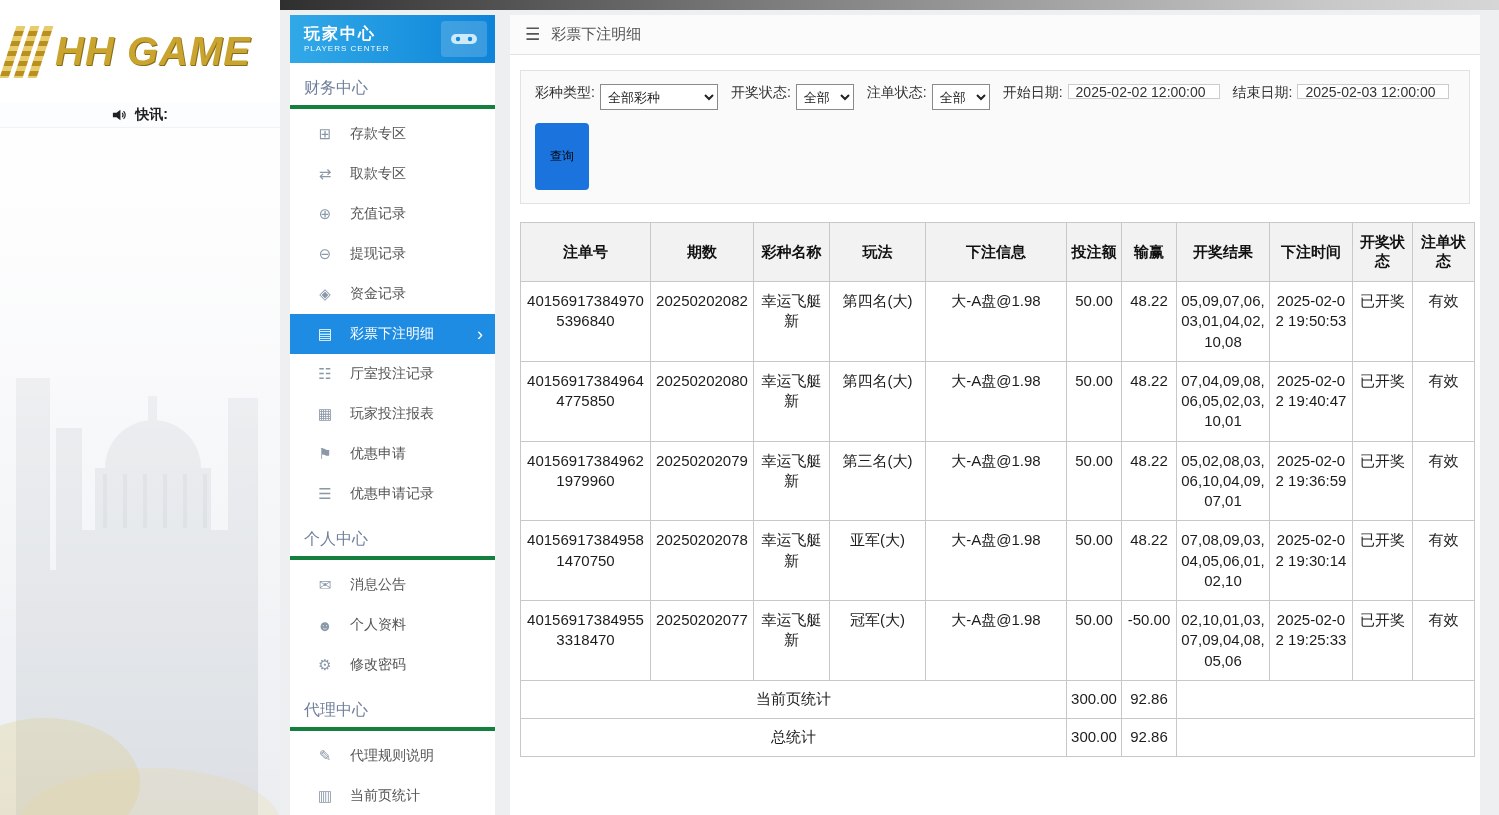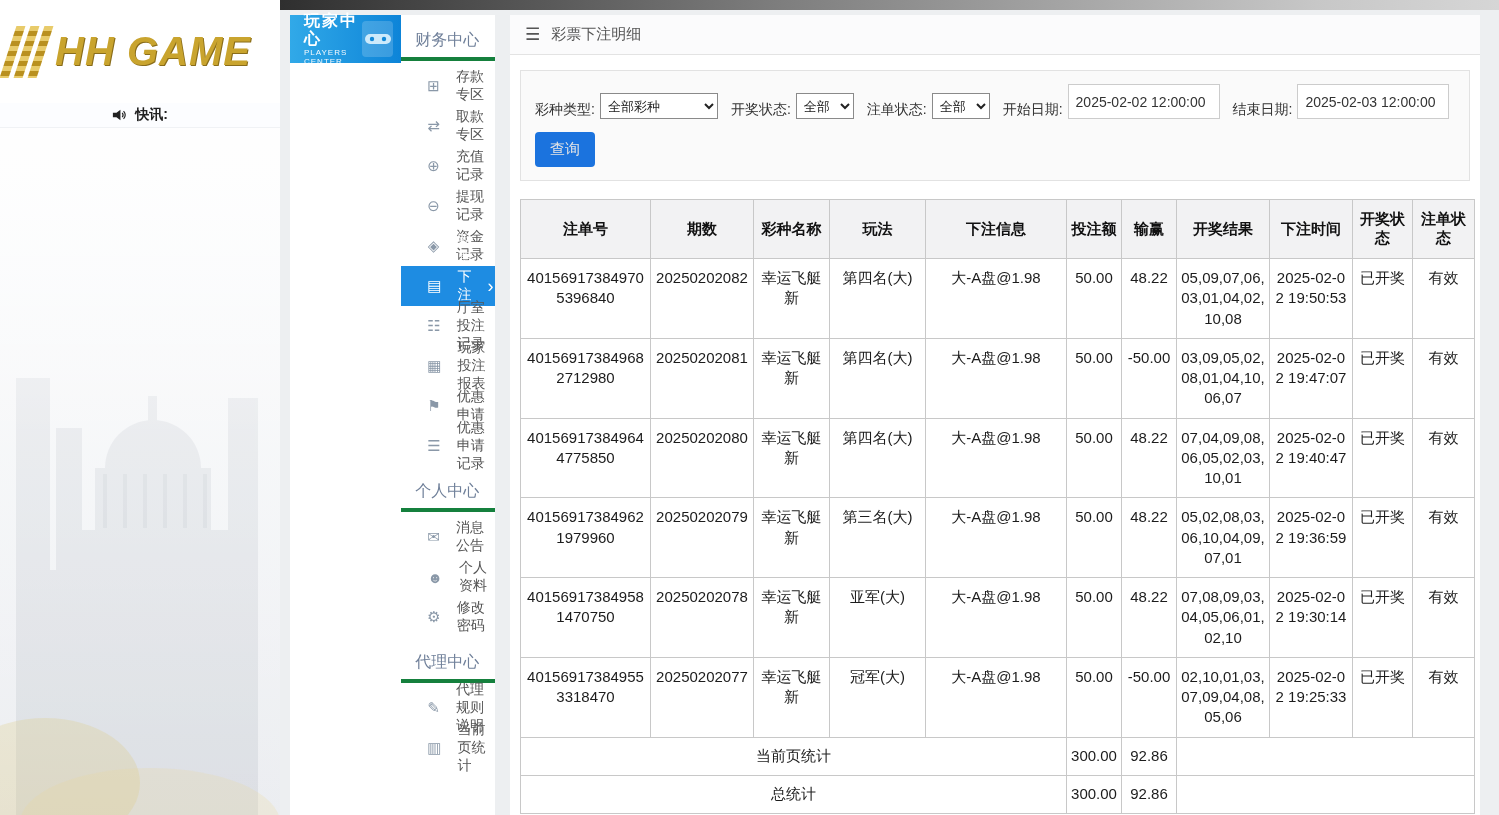--- a/index.html
+++ b/index.html
@@ -18,49 +18,49 @@
   .left-bg { position:absolute; top:128px; left:0; right:0; bottom:0; background:linear-gradient(180deg,#fafbfc,#e9ebef); }
   .left-bg svg { width:100%; height:100%; display:block; }
   .left-bg::after { content:''; position:absolute; inset:0; background:linear-gradient(180deg,rgba(255,255,255,.85),rgba(255,255,255,.35) 45%,rgba(255,255,255,.1)); }
 
   
   .right-region { flex:1; display:flex; flex-direction:column; background:#edeff1; min-width:0; }
   .top-strip { height:10px; background:linear-gradient(90deg,#2f2f2f,#7c7c7c 40%,#c7c7c7 85%,#d6d6d6); }
   .workspace { flex:1; display:flex; padding:5px 19px 0 10px; gap:15px; align-items:stretch; overflow:hidden; }
 
   
-  .sidebar { width:205px; flex:0 0 205px; background:#fff; display:flex; flex-direction:row; }
+  .sidebar { width:205px; flex:0 0 205px; background:#fff; display:flex; flex-direction:column; }
   .sb-header { height:48px; flex:0 0 48px; background:linear-gradient(90deg,#31a9e8,#0d84d8); display:flex; align-items:center; justify-content:space-between; padding:0 8px 0 14px; color:#fff; }
   .sb-title { font-size:16px; font-weight:bold; letter-spacing:2px; line-height:1.15; }
   .sb-sub { font-size:8px; letter-spacing:1px; opacity:.95; }
   .sb-gamepad { width:46px; height:36px; background:rgba(255,255,255,.18); border-radius:4px; display:flex; align-items:center; justify-content:center; }
   .sb-body { flex:1; overflow:hidden; }
   .sb-section-title { font-size:16px; color:#70809a; padding:15px 14px 6px; border-bottom:4px solid #15803d; margin-bottom:5px; }
   .sb-items { list-style:none; }
   .sb-item { height:40px; display:flex; align-items:center; padding-left:26px; gap:16px; font-size:14px; color:#555; cursor:pointer; }
   .sb-item .sb-icon { width:18px; color:#8a98a8; font-size:15px; text-align:center; }
   .sb-item.active { background:#1e8ce2; color:#fff; padding-right:12px; }
   .sb-item.active .sb-icon { color:#fff; }
   .sb-arrow { margin-left:auto; font-size:18px; color:#fff; line-height:1; }
 
   
   .content { flex:1; min-width:0; background:#fff; display:flex; flex-direction:column; }
   .content-header { height:40px; flex:0 0 40px; background:#fbfbfc; border-bottom:1px solid #e3e3e3; display:flex; align-items:center; gap:11px; padding:0 15px; color:#555; font-size:15px; }
   .menu-icon { font-size:17px; color:#555; cursor:pointer; }
   .content-body { flex:1; padding:15px 10px 0 10px; overflow:hidden; }
 
   .filter-box { border:1px solid #e2e2e2; background:#fafafa; padding:13px 14px 13px; }
-  .filter-row { display:flex; align-items:flex-end; font-size:14px; color:#333; white-space:nowrap; }
+  .filter-row { display:flex; align-items:flex-start; font-size:14px; color:#333; white-space:nowrap; }
   .filter-row label { margin:0 5px 0 13px; }
   .filter-row label:first-child { margin-left:0; }
   .filter-row select { height:26px; font-size:13px; border:1px solid #8a8a8a; background:#fff; color:#222; padding:2px 3px; }
   .sel-wide { width:118px; }
   .sel-small { width:58px; }
-  .date-input { width:152px; height:35px; border:1px solid #ccc; font-size:14px; padding:0 7px; color:#333; background:#fff; }
-  .query-btn { margin-top:13px; background:#1b73de; color:#e5e5e5; border:none; font-size:15px; padding:8px 15px; border-radius:4px; cursor:pointer; }
+  .date-input { width:152px; height:15px; border:1px solid #ccc; font-size:14px; padding:0 7px; color:#333; background:#fff; }
+  .query-btn { margin-top:13px; background:#1b73de; color:#000000; border:none; font-size:12px; padding:25px 15px; border-radius:4px; cursor:pointer; }
 
   .data-table { width:100%; border-collapse:collapse; margin-top:18px; font-size:15px; color:#1c1c1c; table-layout:fixed; }
   .data-table th { background:#f2f2f3; border:1px solid #c8c8c8; padding:10px 2px; font-weight:bold; font-size:15px; color:#111; }
   .data-table td { border:1px solid #c8c8c8; padding:9px 3px; text-align:center; vertical-align:top; word-break:break-all; line-height:1.35; }
   .data-table tr.data-row { height:76px; }
   .data-table tr.summary { height:38px; }
   .data-table tr.summary td { vertical-align:middle; padding:8px 2px; }
 </style>
 </head>
 <body>
@@ -263,33 +263,20 @@
                   <td>第四名(大)</td>
                   <td>大-A盘@1.98</td>
                   <td>50.00</td>
                   <td>48.22</td>
                   <td>05,09,07,06,03,01,04,02,10,08</td>
                   <td>2025-02-02 19:50:53</td>
                   <td>已开奖</td>
                   <td>有效</td>
                 </tr>
                 <tr class="data-row">
-                  <td>401569173849682712980</td>
-                  <td>20250202081</td>
-                  <td>幸运飞艇新</td>
-                  <td>第四名(大)</td>
-                  <td>大-A盘@1.98</td>
-                  <td>50.00</td>
-                  <td>-50.00</td>
-                  <td>03,09,05,02,08,01,04,10,06,07</td>
-                  <td>2025-02-02 19:47:07</td>
-                  <td>已开奖</td>
-                  <td>有效</td>
-                </tr>
-                <tr class="data-row">
                   <td>401569173849644775850</td>
                   <td>20250202080</td>
                   <td>幸运飞艇新</td>
                   <td>第四名(大)</td>
                   <td>大-A盘@1.98</td>
                   <td>50.00</td>
                   <td>48.22</td>
                   <td>07,04,09,08,06,05,02,03,10,01</td>
                   <td>2025-02-02 19:40:47</td>
                   <td>已开奖</td>

